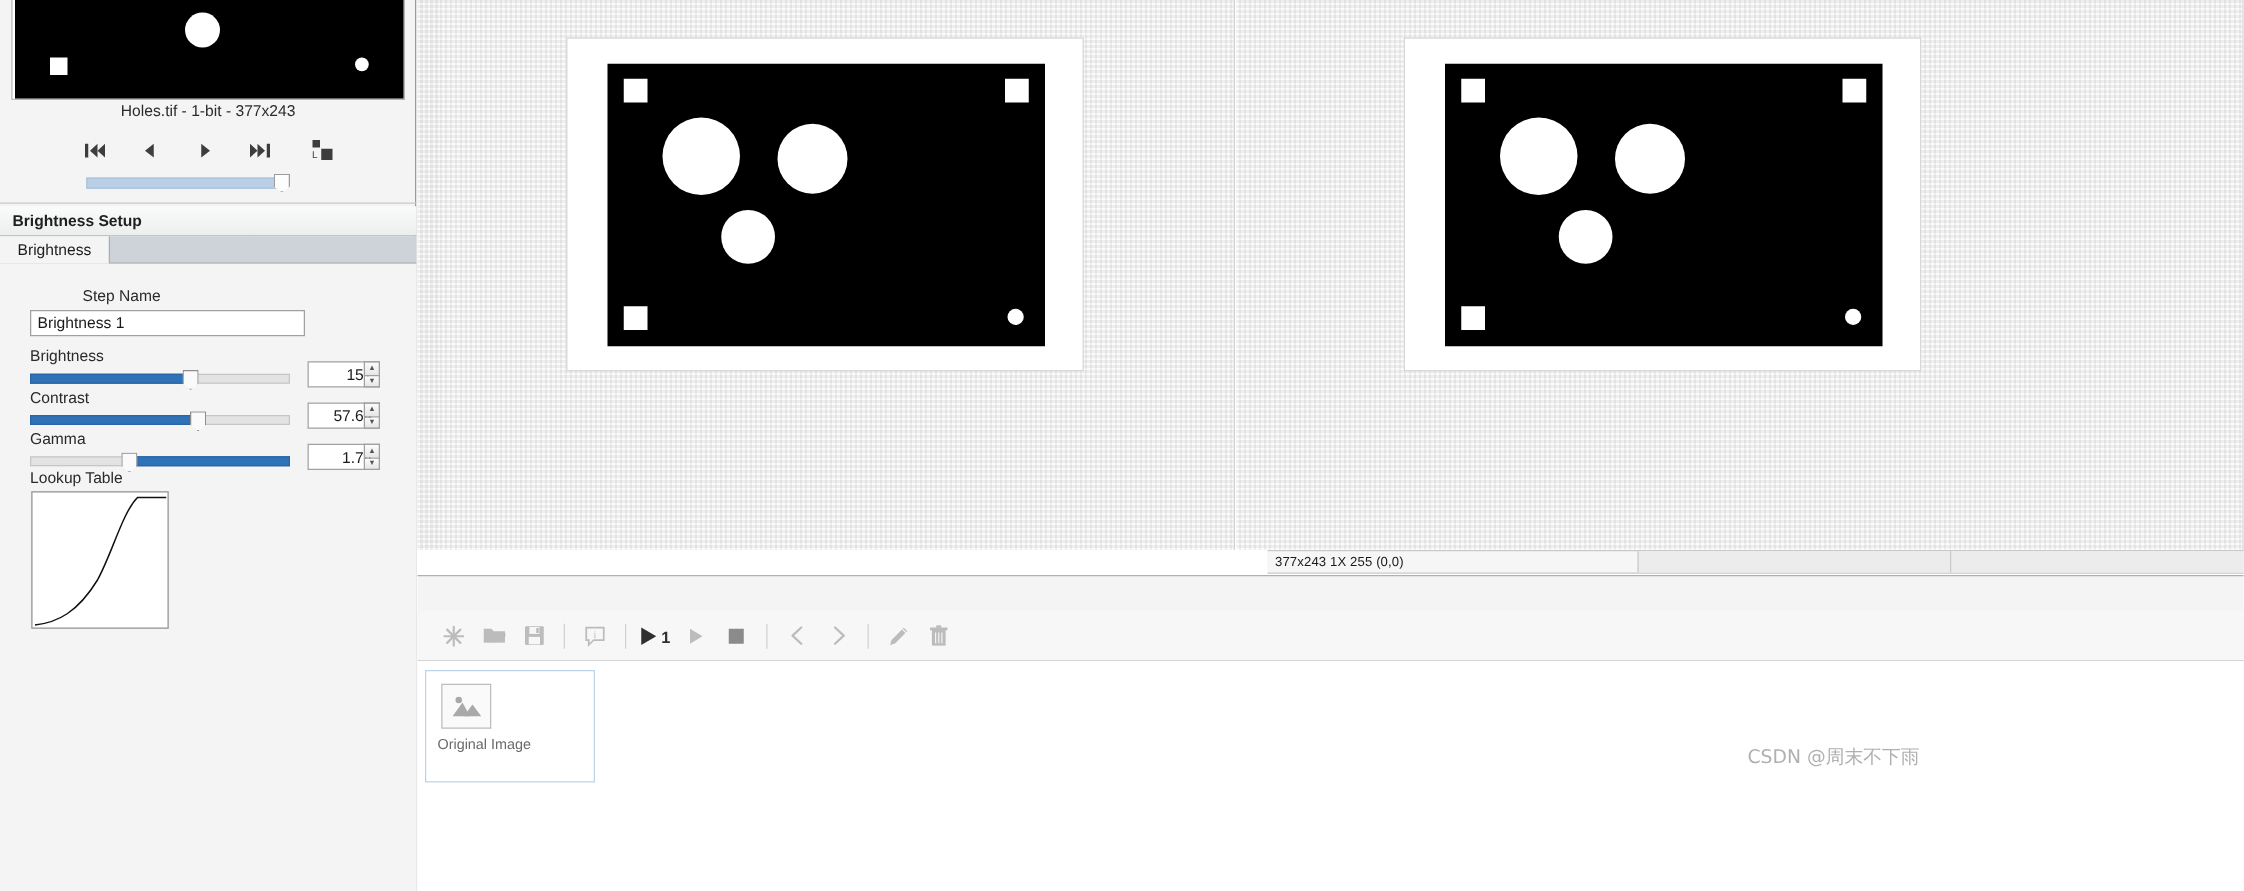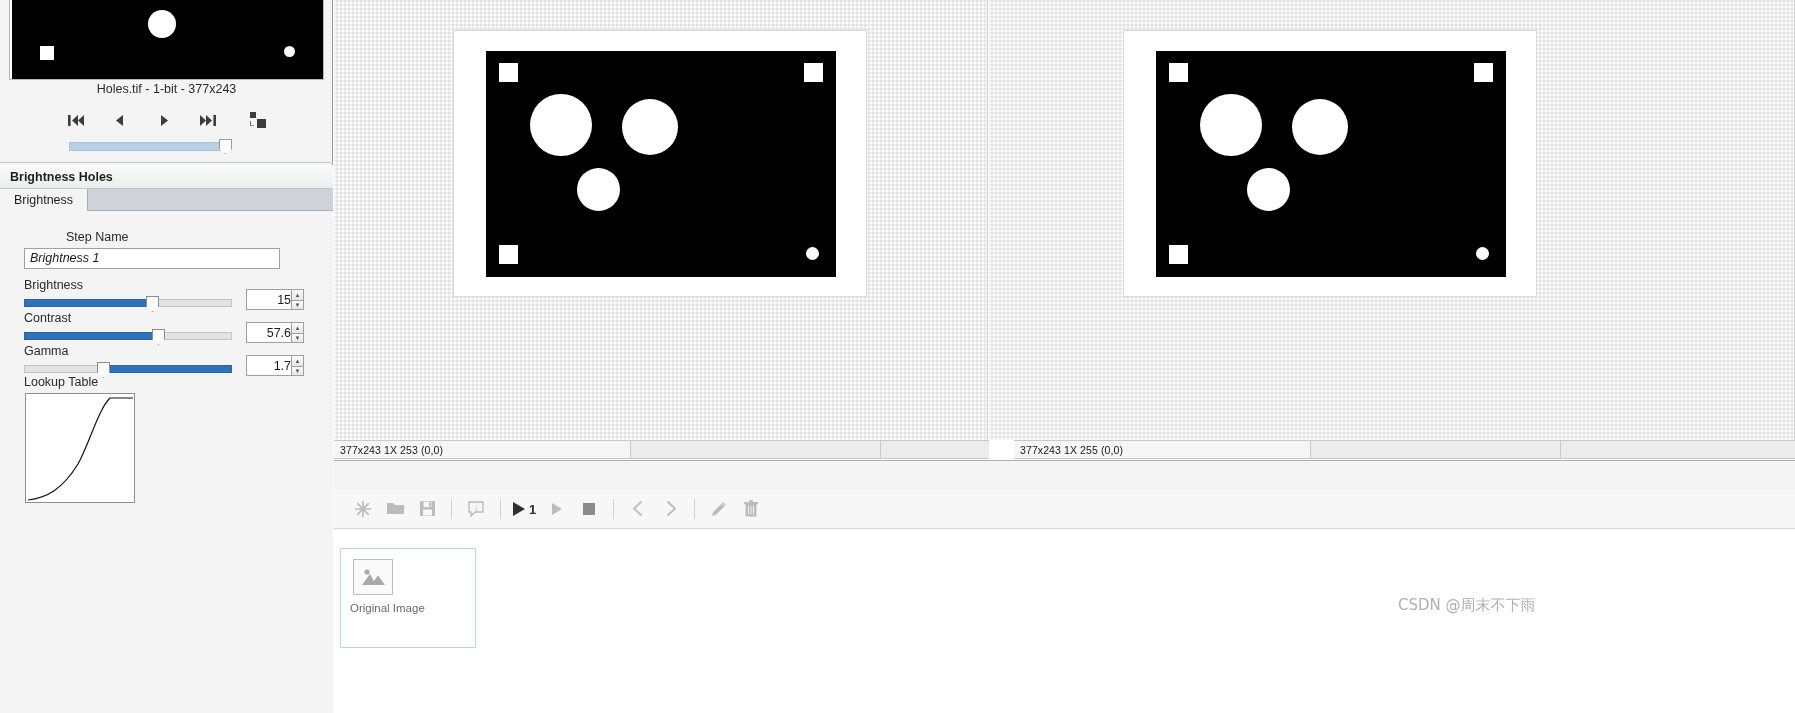--- a/index.html
+++ b/index.html
@@ -80,23 +80,23 @@
     position:absolute; left:0; top:0; height:22px; padding: 0 14px;
     background:#f4f4f4; border-right:1px solid #a8aeb3;
     display:flex; align-items:center; font-size:12.5px; color:#1d1d1d;
   }
 
   .form-area { position:absolute; left:0; top:211px; width:333px; height:502px; background:#f4f4f4; }
 
   .lbl { position:absolute; font-size:12.5px; color:#2a2a2a; }
 
   .text-input {
-    position:absolute; left:24px; top:37px; width:256px; height:21px;
+    position:absolute; left:24px; top:37px; width:220px; height:21px;
     background:#ffffff; border:1px solid #a0a0a0;
-    padding-left:5px; font-size:12.5px; color:#1a1a1a; line-height:19px;font-style:italic;
+    padding-left:5px; font-size:12.5px; color:#1a1a1a; line-height:19px;
   }
 
   .slider { position:absolute; height:13px; width:208px; }
   .slider .bg {
     position:absolute; left:0; top:3px; width:208px; height:8px;
     background:#e3e3e3; border:1px solid #c6c6c6;
   }
   .slider .fill {
     position:absolute; top:3px; height:8px;
     background:#2f72b8; border:1px solid #2a66a5;
@@ -185,21 +185,21 @@
     color:#bcbcbc; cursor:pointer;
   }
   .tb-btn.enabled { color:#3c3c3c; }
   .tb-sep { width:1px; height:20px; background:#d2d2d2; margin:0 7px; }
 
   .script-strip {
     position:absolute; left:0; top:68px; width:1461px; height:185px;
     background:#ffffff; border-top:1px solid #ffffff;
   }
   .step-card {
-    position:absolute; left:6px; top:18px; width:136px; height:100px;
+    position:absolute; left:6px; top:6px; width:136px; height:90px;
     background:#ffffff; border:1px solid #bcd4ea;
   }
   .step-icon {
     position:absolute; left:12px; top:10px; width:40px; height:36px;
     border:1px solid #bdbdbd; background:#fafafa;
     display:flex; align-items:center; justify-content:center;
   }
   .step-label {
     position:absolute; left:9px; top:53px; font-size:11.5px; color:#6a6a6a;
   }
@@ -262,21 +262,21 @@
       </div>
     </div>
 
     <div class="browse-slider">
       <div class="track"></div>
       <div class="knob"></div>
     </div>
 
     <div class="panel-divider"></div>
 
-    <div class="setup-header">Brightness Holes</div>
+    <div class="setup-header">Brightness Setup</div>
 
     <div class="tabstrip">
       <div class="tab-active">Brightness</div>
     </div>
 
     <div class="form-area">
 
       <div class="lbl" style="left:24px; top:19px;margin-left:42px;">Step Name</div>
       <div class="text-input">Brightness 1</div>
 
@@ -350,25 +350,20 @@
           <div class="sqw" style="left:318px; top:12px;  width:19px; height:19px;"></div>
           <div class="sqw" style="left:13px;  top:194px; width:19px; height:19px;"></div>
           <div class="ciw" style="left:320px; top:196px; width:13px; height:13px;"></div>
           <div class="ciw" style="left:44px;  top:43px;  width:62px; height:62px;"></div>
           <div class="ciw" style="left:136px; top:48px;  width:56px; height:56px;"></div>
           <div class="ciw" style="left:91px;  top:117px; width:43px; height:43px;"></div>
         </div>
       </div>
     </div>
 
-    <div class="statusbar sb-left">
-      <span>377x243 1X 253   (0,0)</span>
-      <div class="sb-cell" style="left:296px; width:250px;"></div>
-      <div class="sb-cell" style="left:546px; width:109px;"></div>
-    </div>
 
     <div class="statusbar sb-right">
       <span>377x243 1X 255   (0,0)</span>
       <div class="sb-cell" style="left:296px; width:250px;"></div>
       <div class="sb-cell" style="left:546px; width:260px;"></div>
     </div>
 
   </div>
 
   <div class="script-panel">

